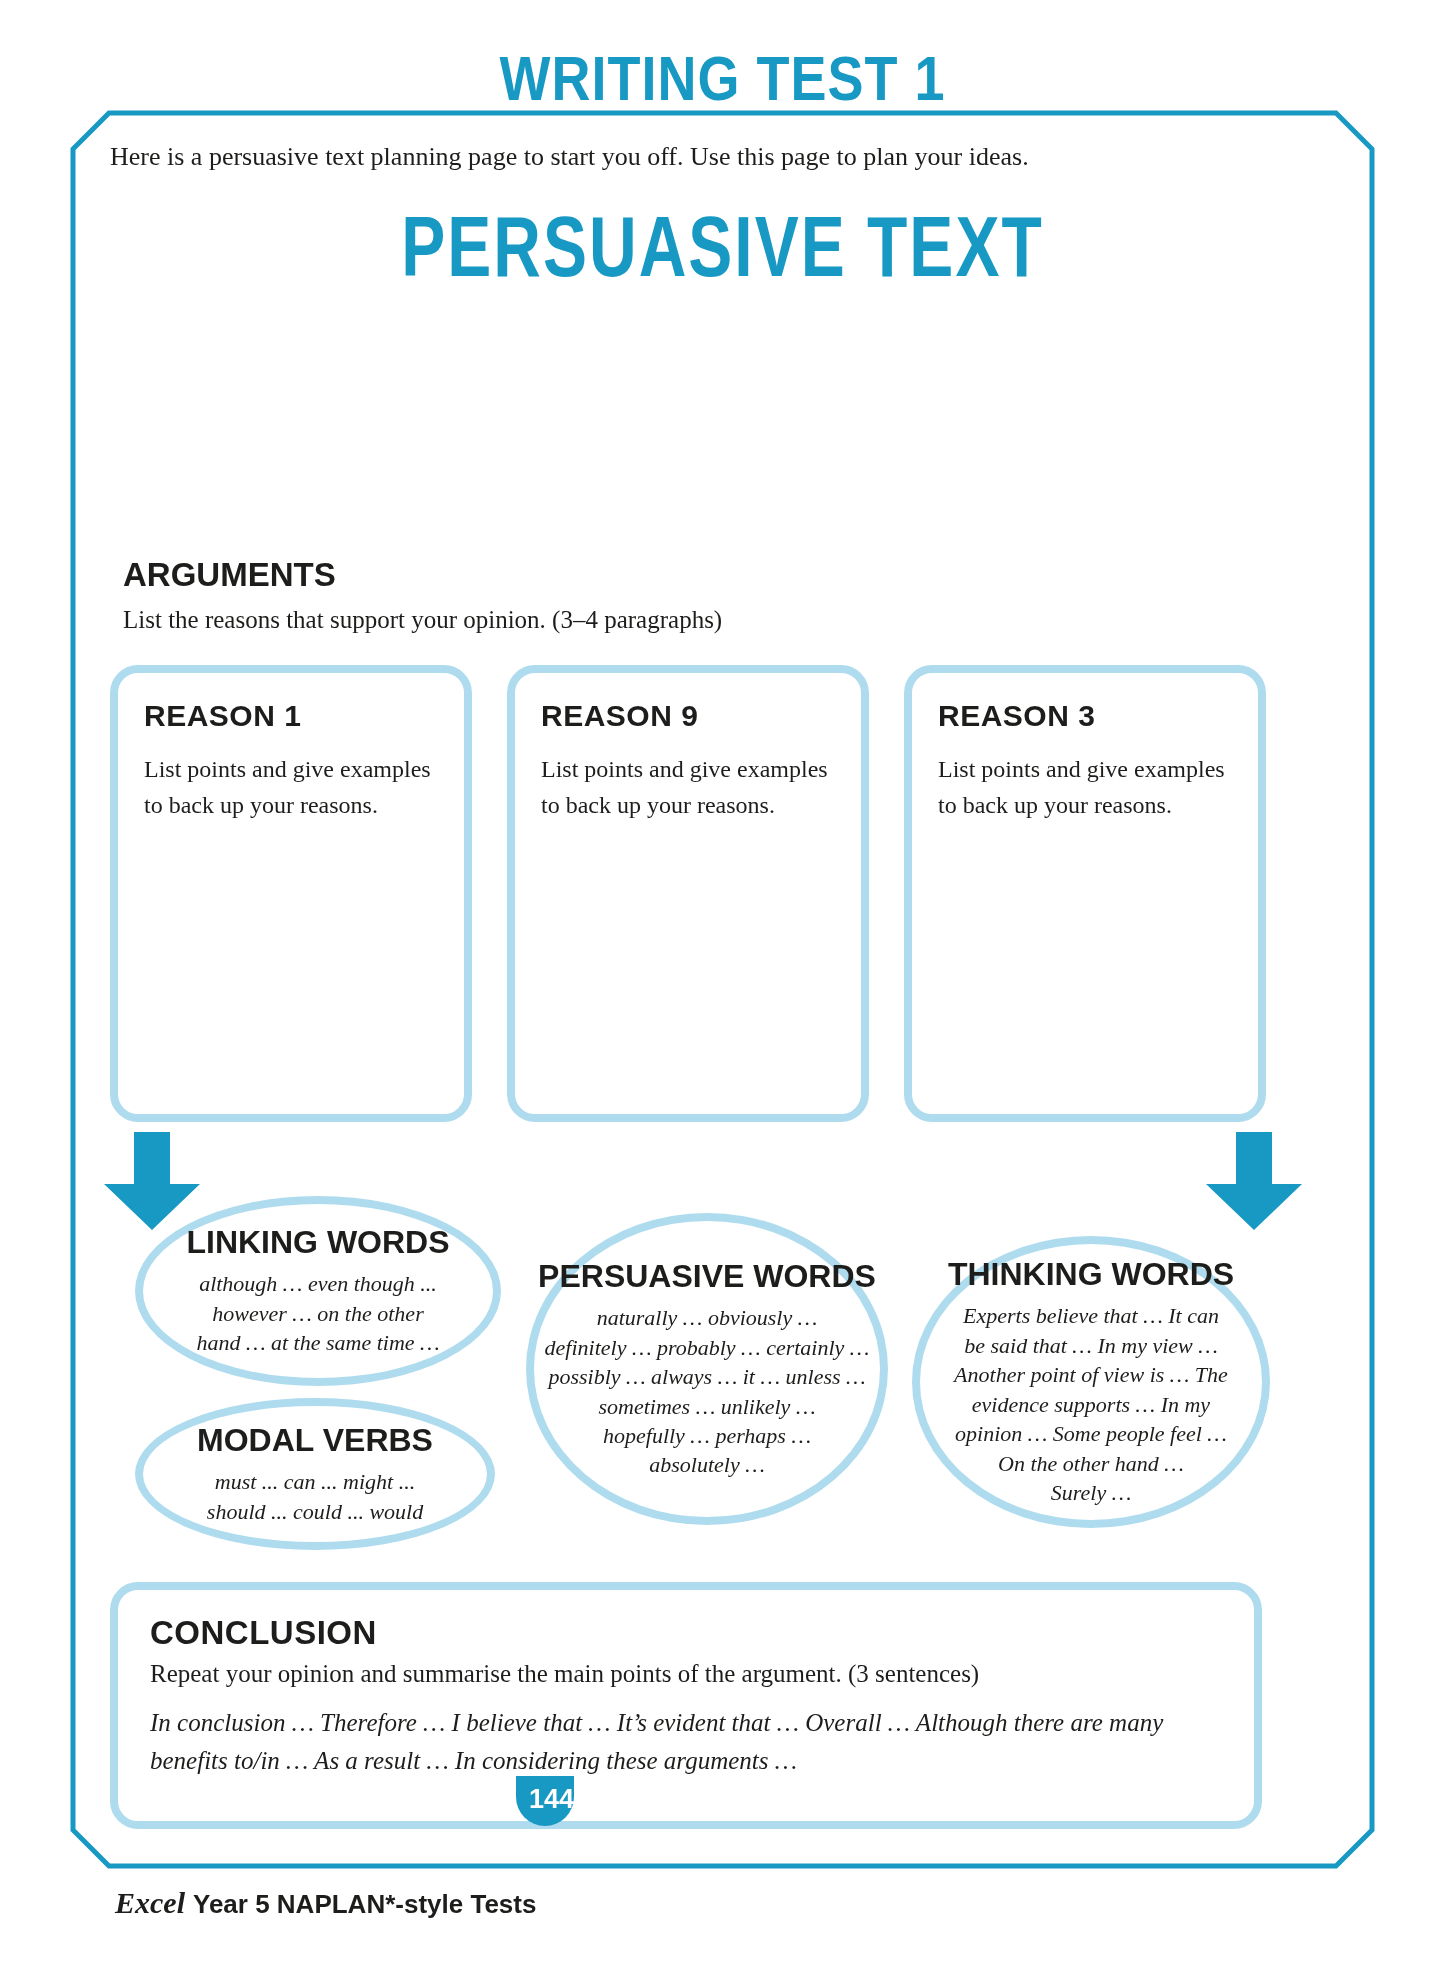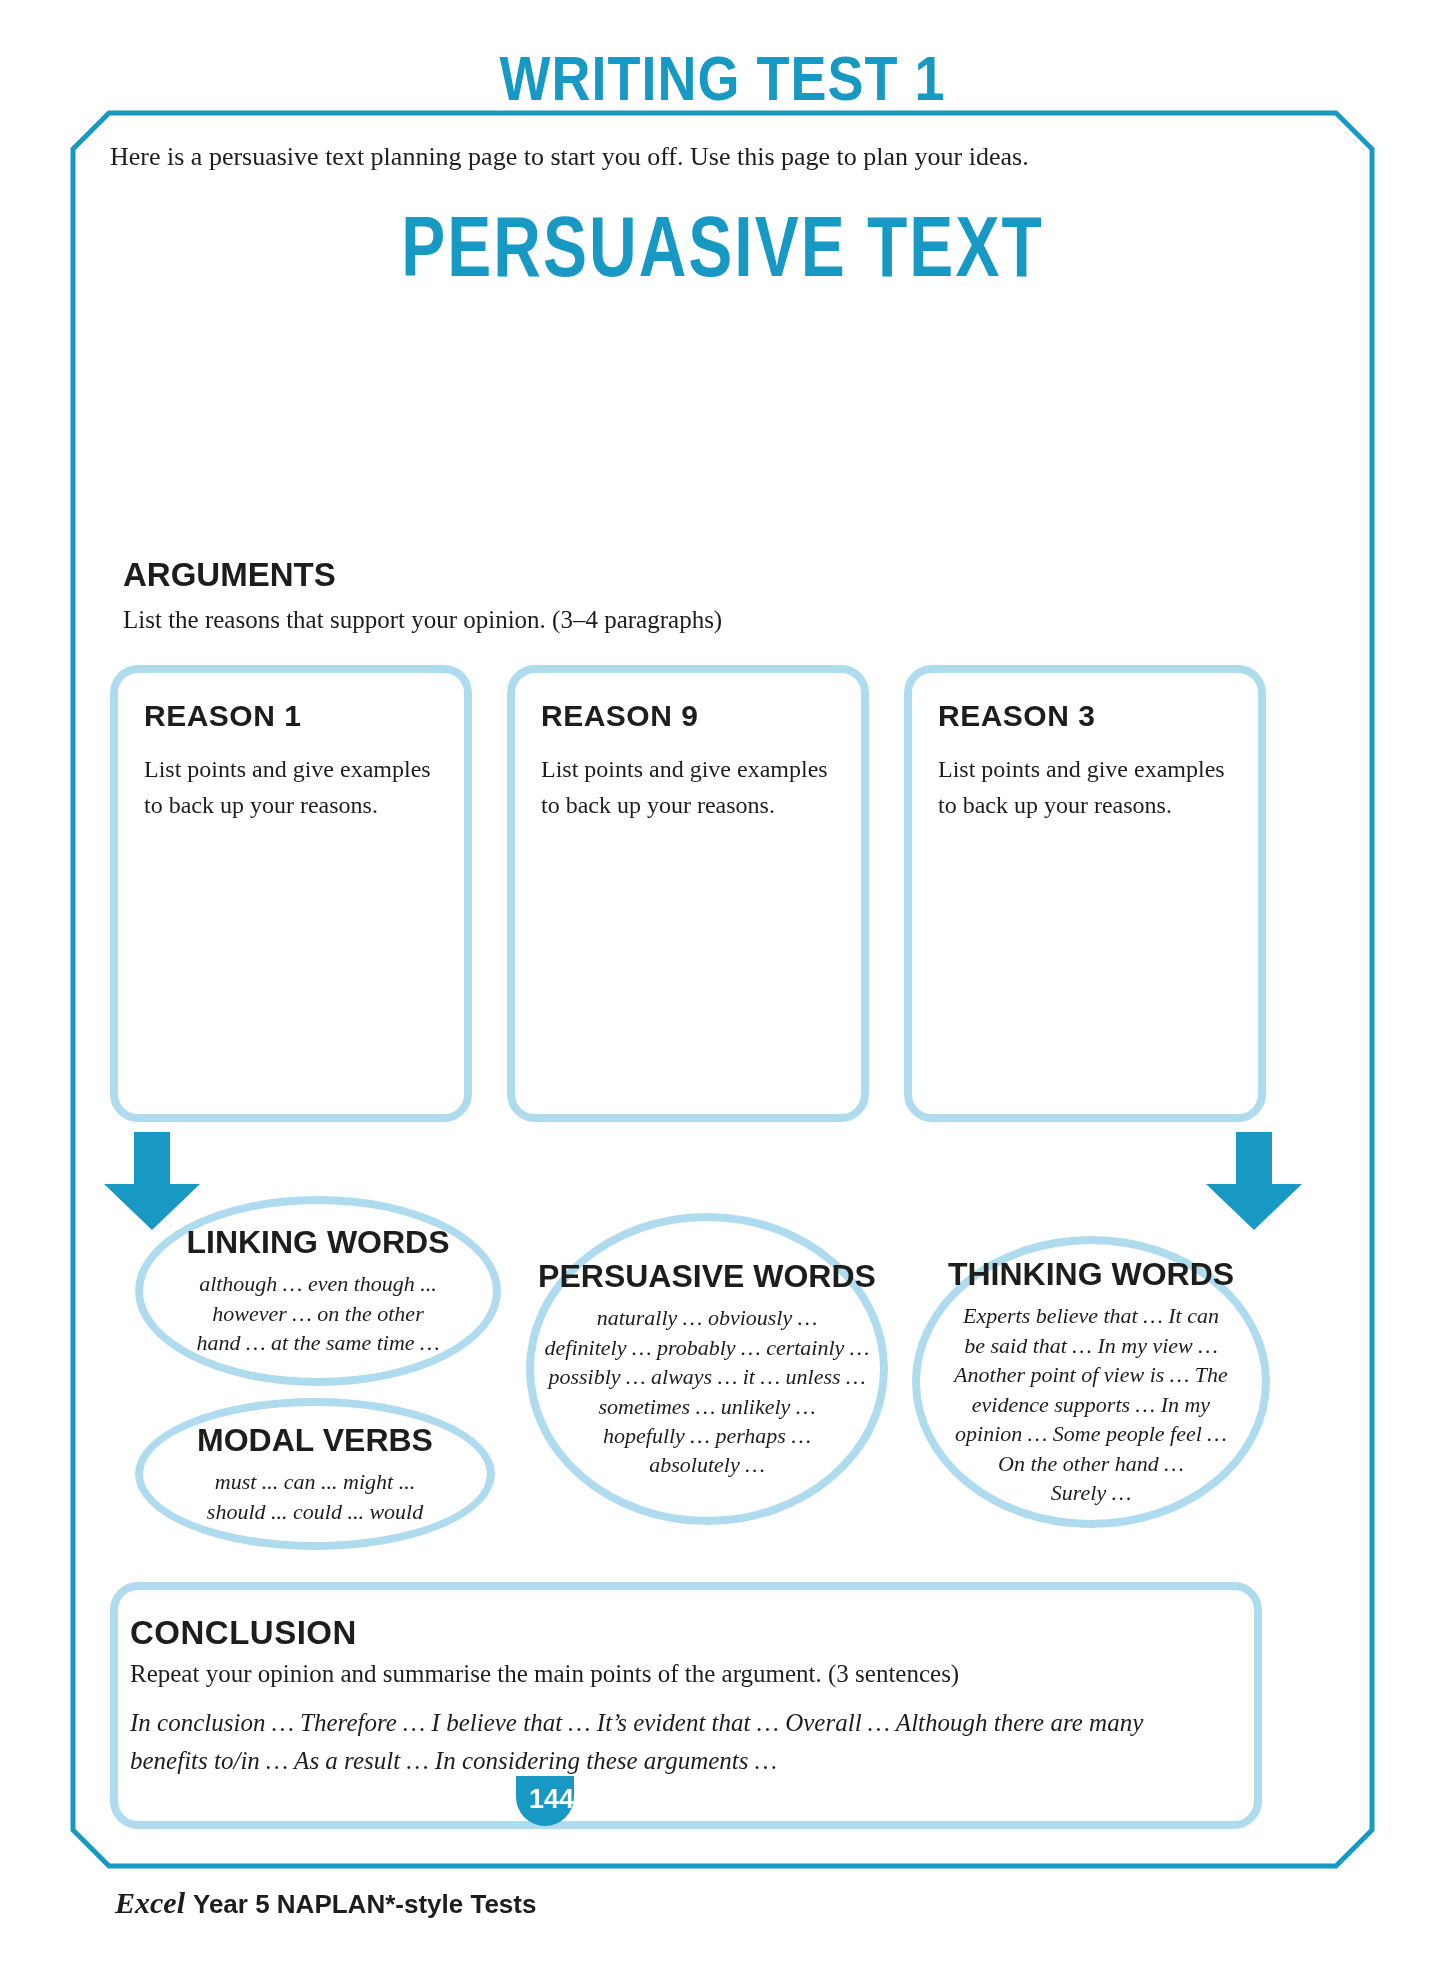--- a/index.html
+++ b/index.html
@@ -79,21 +79,21 @@
   .bubble-heading{font-size:32px;font-weight:bold;margin-bottom:8px;}
   .bubble-body{
     font-family:"Liberation Serif",serif;font-style:italic;
     font-size:22px;line-height:1.34;
   }
   #bubble-linking{left:135px;top:1196px;width:366px;height:190px;}
   #bubble-modal{left:135px;top:1398px;width:360px;height:152px;}
   #bubble-persuasive{left:526px;top:1213px;width:362px;height:312px;}
   #bubble-thinking{left:912px;top:1236px;width:358px;height:292px;}
 
-  #conclusion-panel{left:110px;top:1582px;width:1152px;height:247px;padding:24px 12px;}
+  #conclusion-panel{left:110px;top:1582px;width:1152px;height:247px;padding:24px 32px;}
   #conclusion-body{margin-top:8px;}
   #conclusion-starters{margin-top:16px;font-style:italic;line-height:1.5;}
 
   .page-badge{
     position:absolute;left:516px;top:1776px;width:58px;height:50px;
     background:var(--teal);color:#fff;
     border-radius:0 0 29px 29px;
     text-align:right;font-size:27px;font-weight:bold;line-height:46px;
   }
   .credit{position:absolute;left:115px;top:1886px;font-size:26px;font-weight:bold;white-space:nowrap;}

